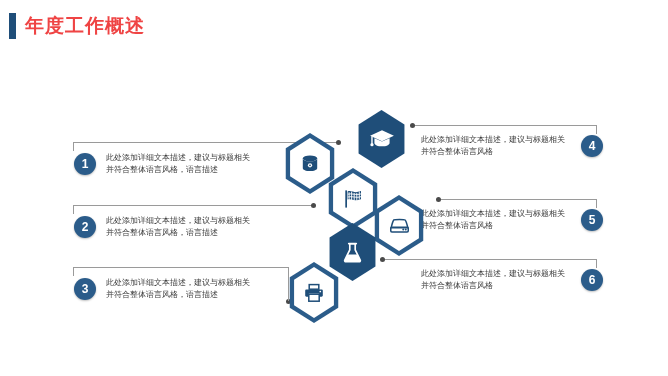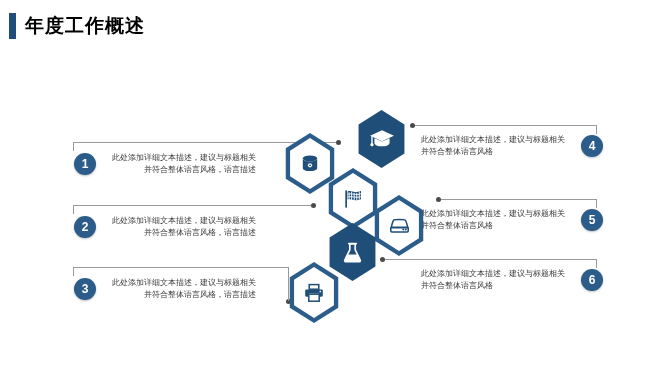--- a/index.html
+++ b/index.html
@@ -9,21 +9,21 @@
     font-family:"Liberation Sans","DejaVu Sans",sans-serif;
     overflow:hidden;
     position:relative;
   }
   .slide{position:absolute;inset:0;background:#fff;}
 
   
   .title-wrap{position:absolute;left:9px;top:13px;display:flex;align-items:center;}
   .title-bar{width:7px;height:26px;background:#1F4E79;margin-right:9px;}
   .title-text{
-    font-size:19px;font-weight:bold;color:#000000;
+    font-size:19px;font-weight:bold;color:#ef4444;
     letter-spacing:1px;line-height:26px;
   }
 
   
   .conn{position:absolute;height:1px;background:#9a9a9a;}
   .conn-tick{position:absolute;width:1px;background:#9a9a9a;}
   .conn-dot{position:absolute;width:5px;height:5px;border-radius:50%;background:#4a4a4a;}
 
   
   .row{position:absolute;display:flex;align-items:center;}
@@ -31,21 +31,21 @@
     width:22px;height:22px;border-radius:50%;
     background:#2B5C8A;color:#fff;
     display:flex;align-items:center;justify-content:center;
     font-size:12px;font-weight:bold;flex:none;
     box-shadow:0 1px 2px rgba(0,0,0,.25);
   }
   .desc{
     font-size:8px;color:#3a3a3a;line-height:1.55;
     width:150px;
   }
-  .row.left .desc{margin-left:10px;text-align:right;}
+  .row.left .desc{margin-left:10px;text-align:left;}
   .row.right .desc{margin-right:10px;text-align:left;}
 
   
   .hex{
     position:absolute;
     display:flex;align-items:center;justify-content:center;
     clip-path:polygon(50% 0%,93.3% 25%,93.3% 75%,50% 100%,6.7% 75%,6.7% 25%);
   }
   .hex.solid{background:#1F4E79;}
   .hex.outline{background:#2B5C8A;}

